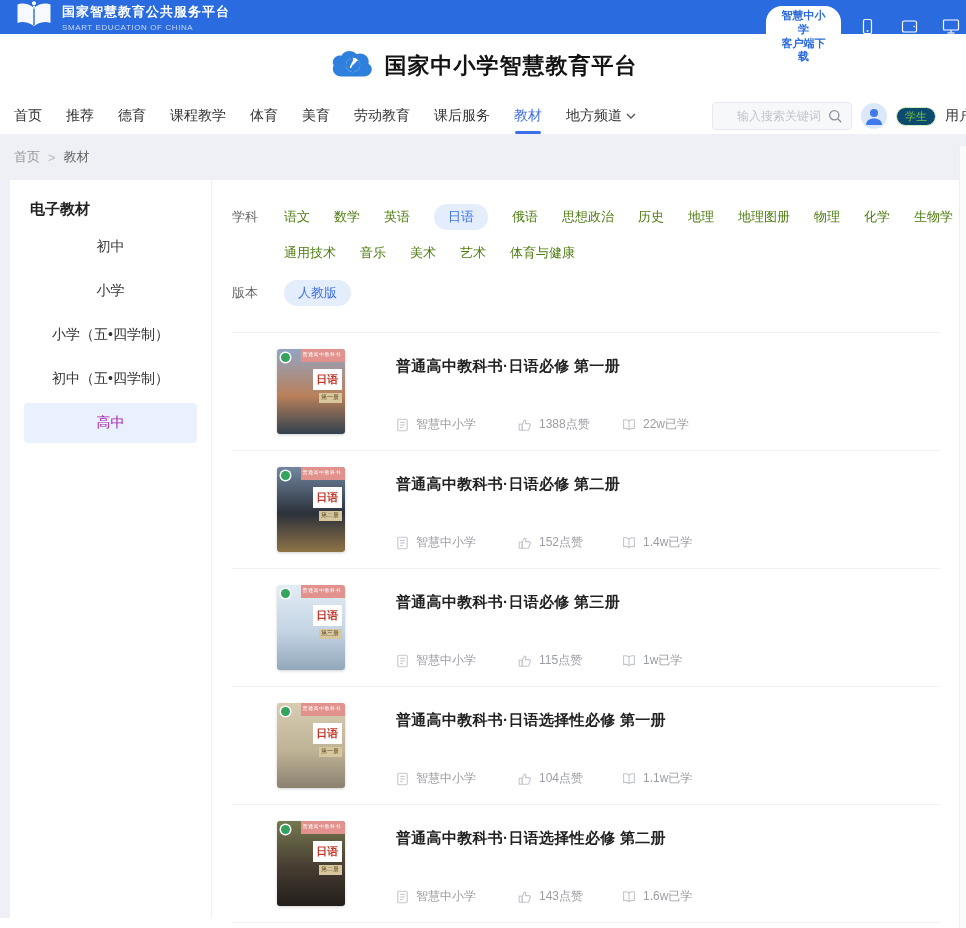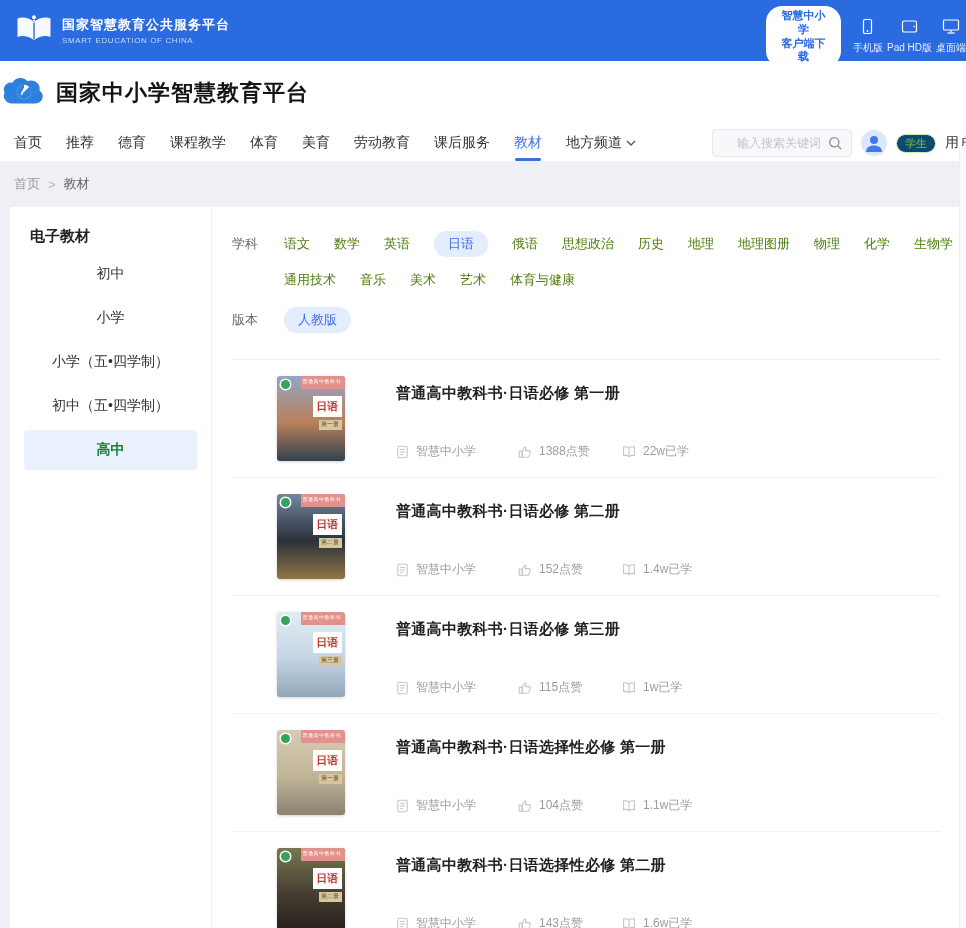--- a/index.html
+++ b/index.html
@@ -4,32 +4,32 @@
 <style>
   * { margin:0; padding:0; box-sizing:border-box; }
   html,body { width:966px; height:928px; overflow:hidden; }
   body {
     position:relative; background:#fff;
     font-family:"Liberation Sans","DejaVu Sans",sans-serif;
     color:#333;
   }
 
   
-  .topbar { height:61px; background:#2a6be0; position:relative; display:flex; align-items:center; padding-left:14px; }
+  .topbar { height:34px; background:#2a6be0; position:relative; display:flex; align-items:center; padding-left:14px; }
   .brand { display:flex; align-items:center; }
   .brand-text { margin-left:8px; }
   .brand-cn { color:#fff; font-size:13px; font-weight:bold; letter-spacing:1px; }
   .brand-en { color:rgba(255,255,255,.72); font-size:8px; letter-spacing:.6px; margin-top:2px; }
   .topbar-right { position:absolute; left:766px; top:6px; display:flex; align-items:center; gap:12px; }
   .download-pill { background:#fff; color:#2a6be0; border-radius:16px; padding:3px 13px; font-size:11px; font-weight:bold; line-height:1.25; text-align:center; cursor:pointer; }
   .device { display:flex; flex-direction:column; align-items:center; gap:2px; cursor:pointer; }
   .device-label { color:rgba(255,255,255,.9); font-size:10px; white-space:nowrap; }
 
   
-  .site-header { height:64px; display:flex; align-items:center; justify-content:flex-start; gap:10px; background:#fff; }
+  .site-header { height:64px; display:flex; align-items:center; justify-content:center; gap:10px; background:#fff; }
   .site-title { font-size:22px; font-weight:bold; color:#141414; letter-spacing:1px; }
 
   
   .nav-row { height:36px; background:#fff; position:relative; display:flex; align-items:center; gap:24px; padding-left:14px; font-size:14px; }
   .nav-item { position:relative; padding:9px 0; color:#333; cursor:pointer; white-space:nowrap; display:flex; align-items:center; gap:4px; }
   .nav-item.active { color:#3d6fe8; }
   .nav-item.active::after { content:''; position:absolute; left:50%; transform:translateX(-50%); bottom:0; width:26px; height:3px; border-radius:2px; background:#3d6fe8; }
   .nav-right { position:absolute; left:712px; top:4px; display:flex; align-items:center; gap:9px; }
   .search-box { width:140px; height:28px; background:#f7f8fa; border:1px solid #e8e9ee; border-radius:4px; display:flex; align-items:center; padding:0 8px; }
   .search-box input { flex:1; min-width:0; border:none; outline:none; background:transparent; font-size:12px; color:#333; font-family:inherit;margin-left:16px; }
@@ -42,21 +42,21 @@
   .crumb-home { color:#999; cursor:pointer; }
   .crumb-sep { color:#b5b8bf; }
   .crumb-current { color:#666; }
 
   
   .page-body { height:738px; background:#eef0f5; padding-left:10px; }
   .main-card { height:100%; background:#fff; display:flex; }
   .sidebar { width:202px; flex-shrink:0; border-right:1px solid #f0f1f4; padding-top:20px; }
   .sidebar-title { font-size:15px; font-weight:bold; color:#222; padding-left:20px; margin-bottom:8px; }
   .sidebar-item { text-align:center; font-size:14px; color:#333; margin:4px 14px 0; padding:11px 0; border-radius:4px; cursor:pointer; }
-  .sidebar-item.active { background:#e9f1fe; color:#15803d; font-weight:bold; }
+  .sidebar-item.active { background:#e9f1fe; color:#a21caf; font-weight:normal; }
 
   .content { flex:1; min-width:0; padding:24px 26px 0 20px; }
   .filter-row { display:flex; align-items:center; font-size:13px; margin-bottom:10px; }
   .filter-label { color:#666; width:28px; margin-right:24px; flex-shrink:0; }
   .filter-options { display:flex; align-items:center; gap:24px; flex-wrap:nowrap; }
   .option { color:#4d7c0f; padding:4px 0; cursor:pointer; white-space:nowrap; }
   .option.active { background:#e4edfc; color:#3d6fe8; border-radius:13px; padding:4px 14px; }
   .version-row { margin-top:14px; }
   .list-divider { border-top:1px solid #f0f0f0; margin-top:26px; }
 

